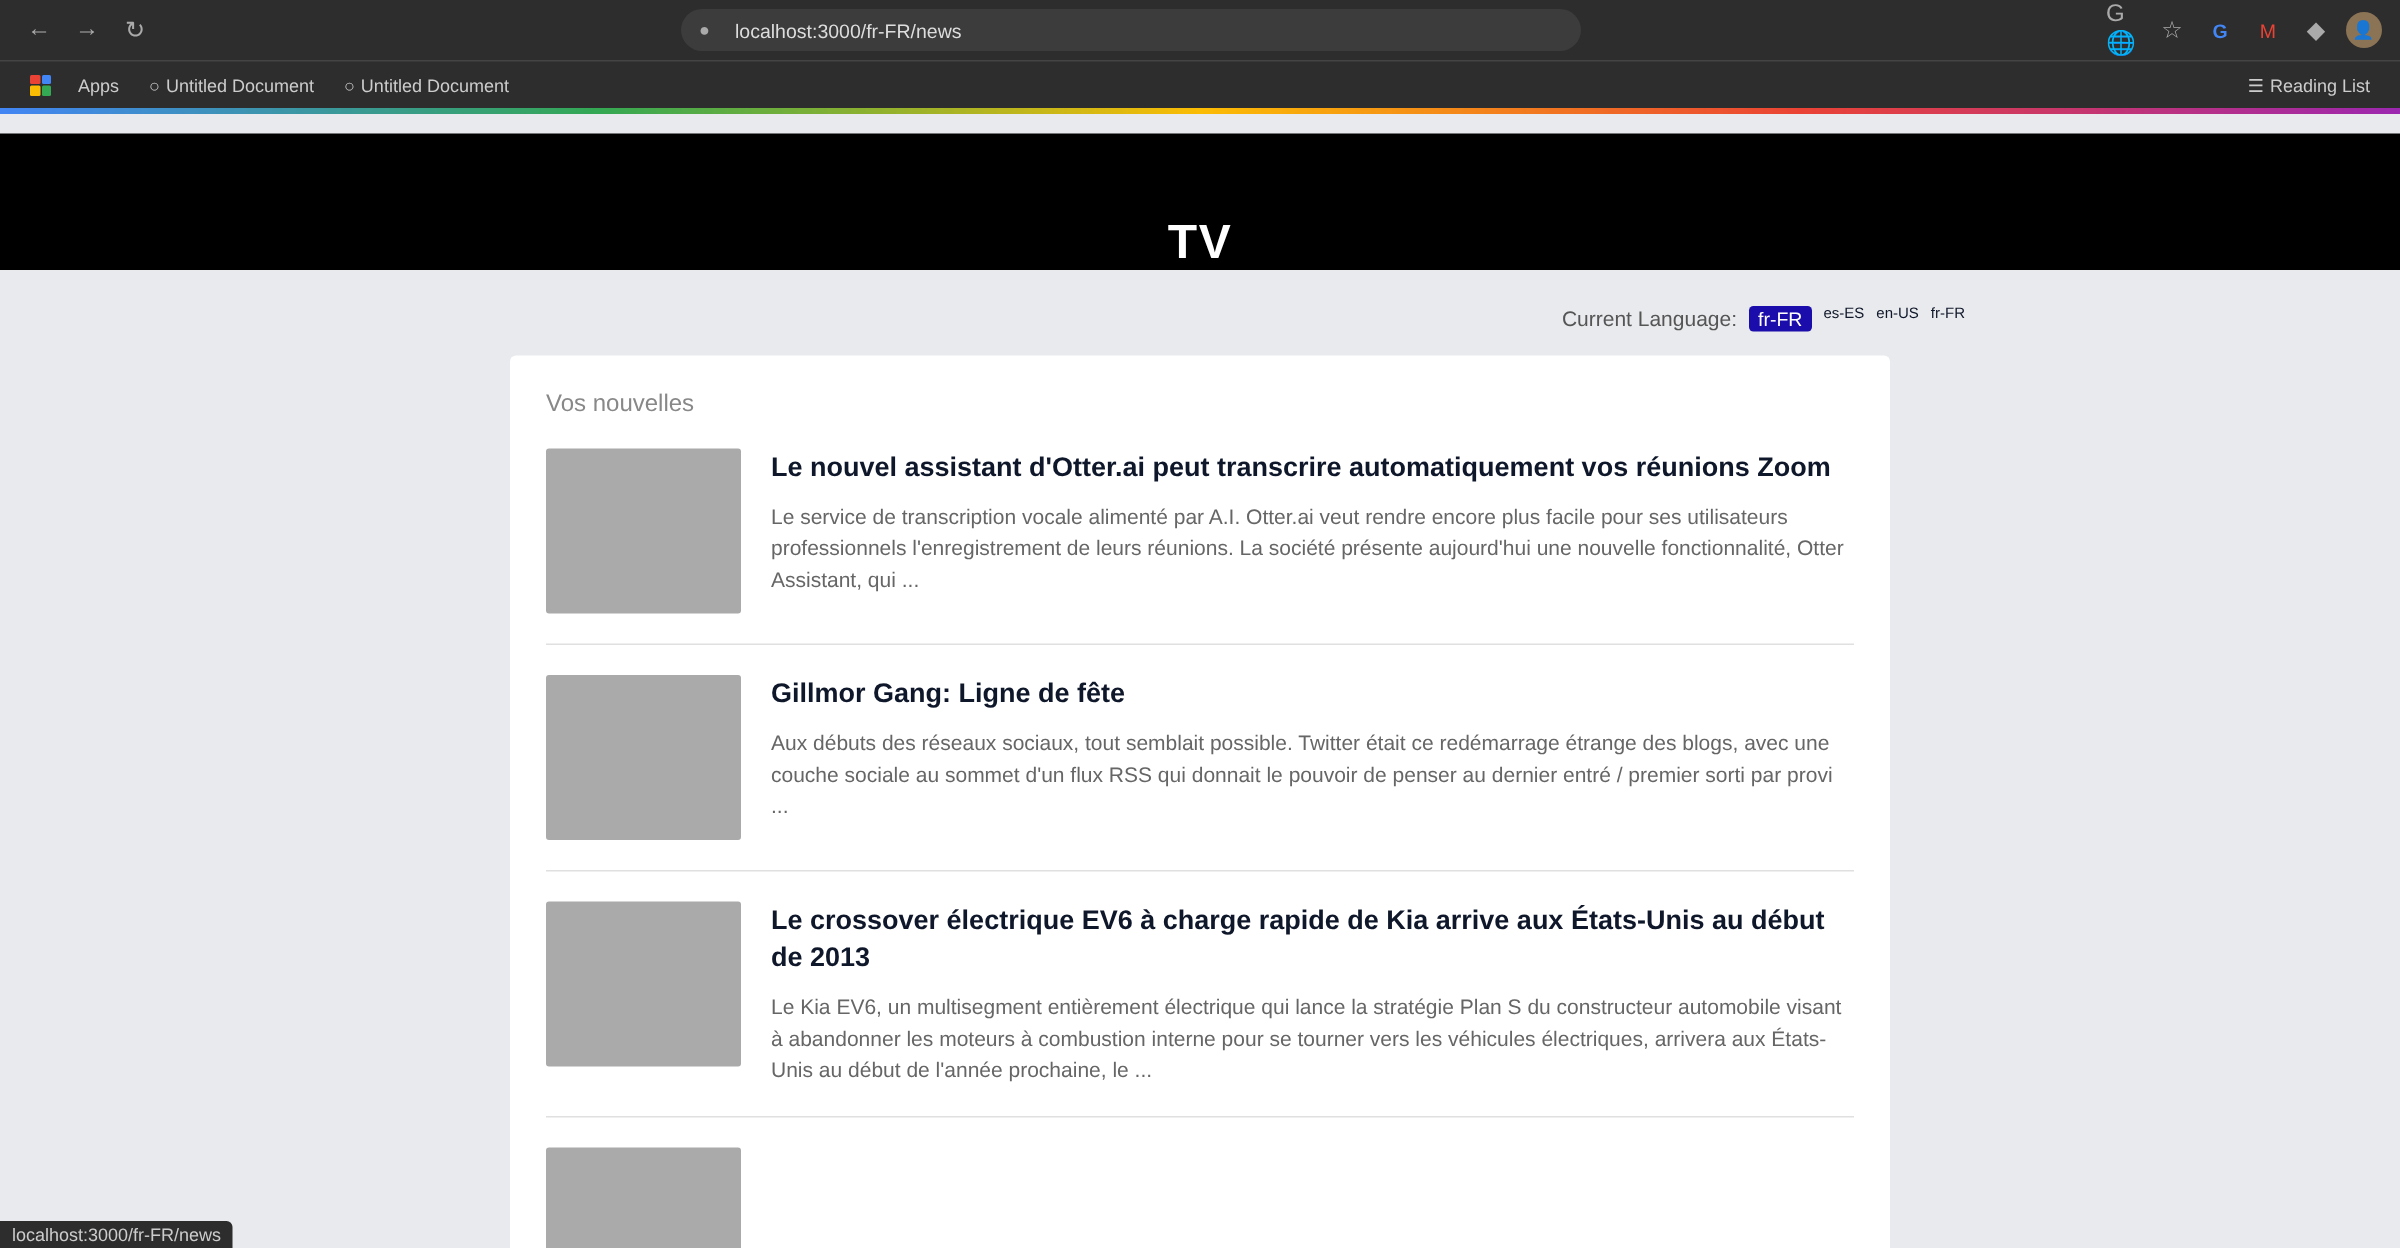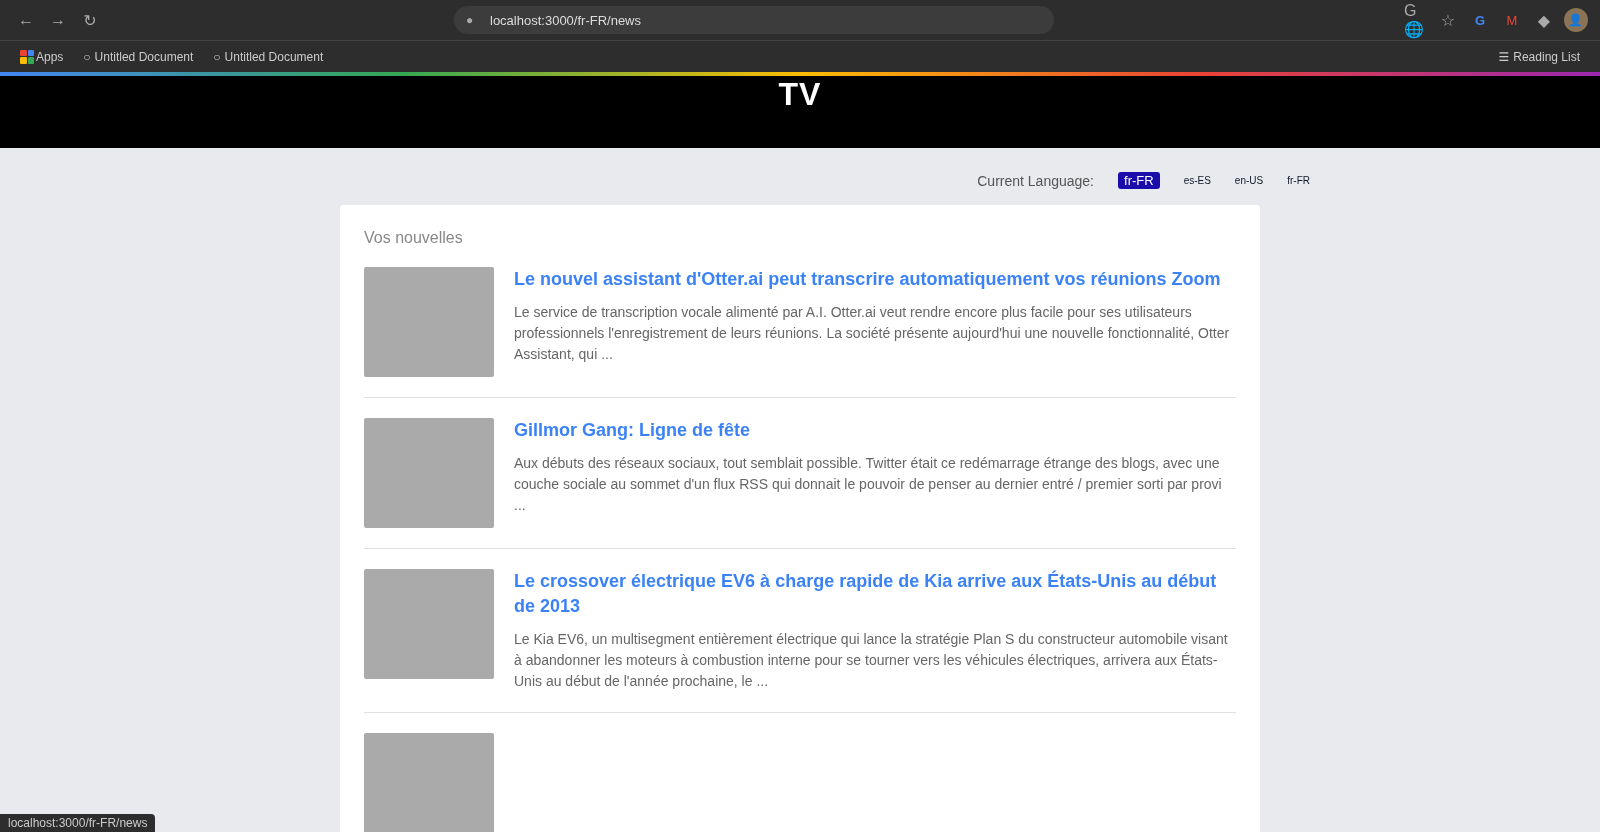--- a/index.html
+++ b/index.html
@@ -102,21 +102,21 @@
       gap: 4px;
       color: #ccc;
       font-size: 12px;
       padding: 2px 8px;
       border-radius: 4px;
       cursor: pointer;
     }
     .bookmark-apps {
       display: flex;
       align-items: center;
-      gap: 2px;
+      gap: 18px;
     }
     .apps-grid {
       display: grid;
       grid-template-columns: 1fr 1fr;
       grid-template-rows: 1fr 1fr;
       gap: 1px;
       width: 14px;
       height: 14px;
     }
     .apps-grid div {
@@ -136,24 +136,25 @@
 
     
     .top-color-bar {
       height: 4px;
       background: linear-gradient(to right, #4285f4 0%, #34a853 25%, #fbbc04 50%, #ea4335 75%, #9c27b0 100%);
     }
 
     
     .site-header {
       background: #000;
-      height: 72px;
-      display: flex;
-      align-items: flex-start;
-      justify-content: center;
+      height: 91px;
+      display: flex;
+      align-items: flex-end;
+      justify-content: center;
+      margin-top: 13px;
     }
     .site-title {
       color: #fff;
       font-size: 32px;
       font-weight: bold;
       letter-spacing: 1px;
     }
 
     
     .main-content {
@@ -162,22 +163,22 @@
       padding: 16px 0;
     }
 
     
     .language-bar {
       display: flex;
       justify-content: flex-end;
       padding: 8px 290px 16px;
       font-size: 14px;
       color: #555;
-      align-items: center;
-      gap: 24px;
+      align-items: flex-start;
+      gap: 8px;
     }
     .lang-current {
       background: #1a0dab;
       color: white;
       padding: 1px 6px;
       border-radius: 3px;
       font-size: 13px;
     }
     .lang-link {
       color: #0f172a;
@@ -225,21 +226,21 @@
       border-radius: 2px;
     }
 
     .news-content {
       flex: 1;
     }
 
     .news-title {
       font-size: 18px;
       font-weight: bold;
-      color: #3b82f6;
+      color: #0f172a;
       margin-bottom: 10px;
       line-height: 1.4;
       cursor: pointer;
     }
 
     .news-summary {
       font-size: 14px;
       color: #666;
       line-height: 1.5;
     }

